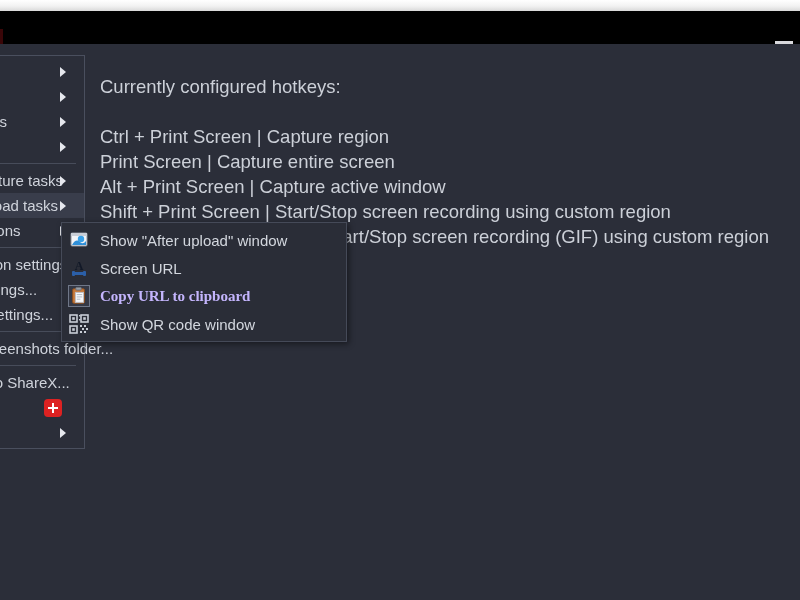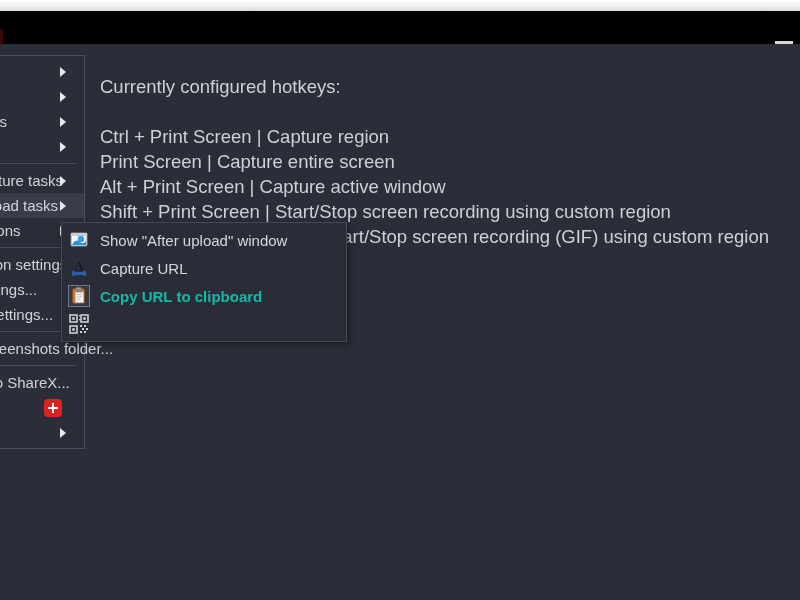--- a/index.html
+++ b/index.html
@@ -138,21 +138,21 @@
     height: 28px;
     display: flex;
     align-items: center;
     padding-left: 6px;
     color: #d3d7de;
     font-size: 15px;
     white-space: nowrap;
     cursor: default;
   }
   .sm-item .label { margin-left: 10px; }
-  .sm-item.bold .label { font-weight: bold; color: #14b8a6; }
+  .sm-item.bold .label { font-weight: bold; color: #c4b5fd; font-family: Liberation Serif, serif; }
 
   .sm-icon {
     position: relative;
     width: 22px; height: 22px;
     flex: 0 0 22px;
   }
   .sm-icon.framed {
     border: 1px solid #6f7788;
     background: #343845;
     box-sizing: border-box;
@@ -268,21 +268,21 @@
 
       <div class="sm-item">
         <span class="sm-icon">
           <svg width="22" height="22" viewBox="0 0 22 22">
             <text x="11" y="13" font-size="12" font-family="Liberation Serif, serif" fill="#111827" text-anchor="middle" font-weight="bold">A</text>
             <rect x="4" y="15" width="14" height="3" rx="1" fill="#2b5fa8"></rect>
             <rect x="4" y="14" width="3" height="5" rx="1" fill="#2b5fa8"></rect>
             <rect x="15" y="14" width="3" height="5" rx="1" fill="#2b5fa8"></rect>
           </svg>
         </span>
-        <span class="label">Capture URL</span>
+        <span class="label">Screen URL</span>
       </div>
 
 
       <div class="sm-item bold">
         <span class="sm-icon framed">
           <svg width="20" height="20" viewBox="0 0 22 22">
             <rect x="4" y="3" width="13" height="16" rx="1.5" fill="#c8793a" stroke="#8c4e1d"></rect>
             <rect x="7.5" y="1.5" width="6" height="3" rx="1" fill="#9aa0a8" stroke="#6b7078"></rect>
             <rect x="7" y="7" width="9" height="11" fill="#f7f8fa" stroke="#b9bec6"></rect>
             <rect x="8.5" y="9" width="6" height="1" fill="#aeb4bd"></rect>
@@ -306,18 +306,19 @@
             <rect x="12" y="12" width="2" height="2" fill="#c9ced6"></rect>
             <rect x="16" y="12" width="2" height="2" fill="#c9ced6"></rect>
             <rect x="14" y="15" width="2" height="2" fill="#c9ced6"></rect>
             <rect x="18" y="15" width="2" height="2" fill="#c9ced6"></rect>
             <rect x="12" y="18" width="2" height="2" fill="#c9ced6"></rect>
             <rect x="16" y="18" width="2" height="2" fill="#c9ced6"></rect>
             <rect x="11" y="2" width="1.4" height="1.4" fill="#c9ced6"></rect>
             <rect x="11" y="6" width="1.4" height="1.4" fill="#c9ced6"></rect>
           </svg>
         </span>
+        <span class="label">Show QR code window</span>
       </div>
 
     </div>
 
   </div>
 </div>
 
 </body></html>

